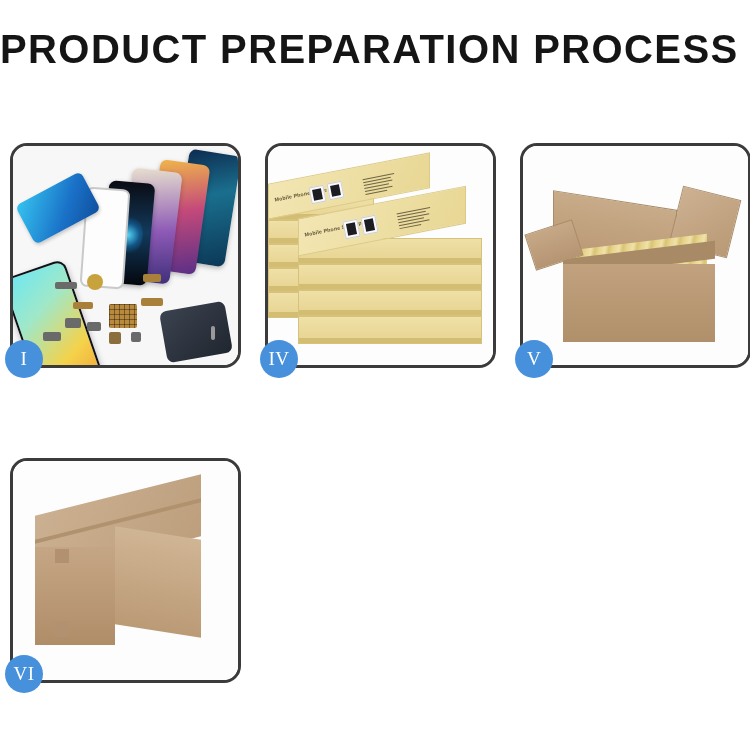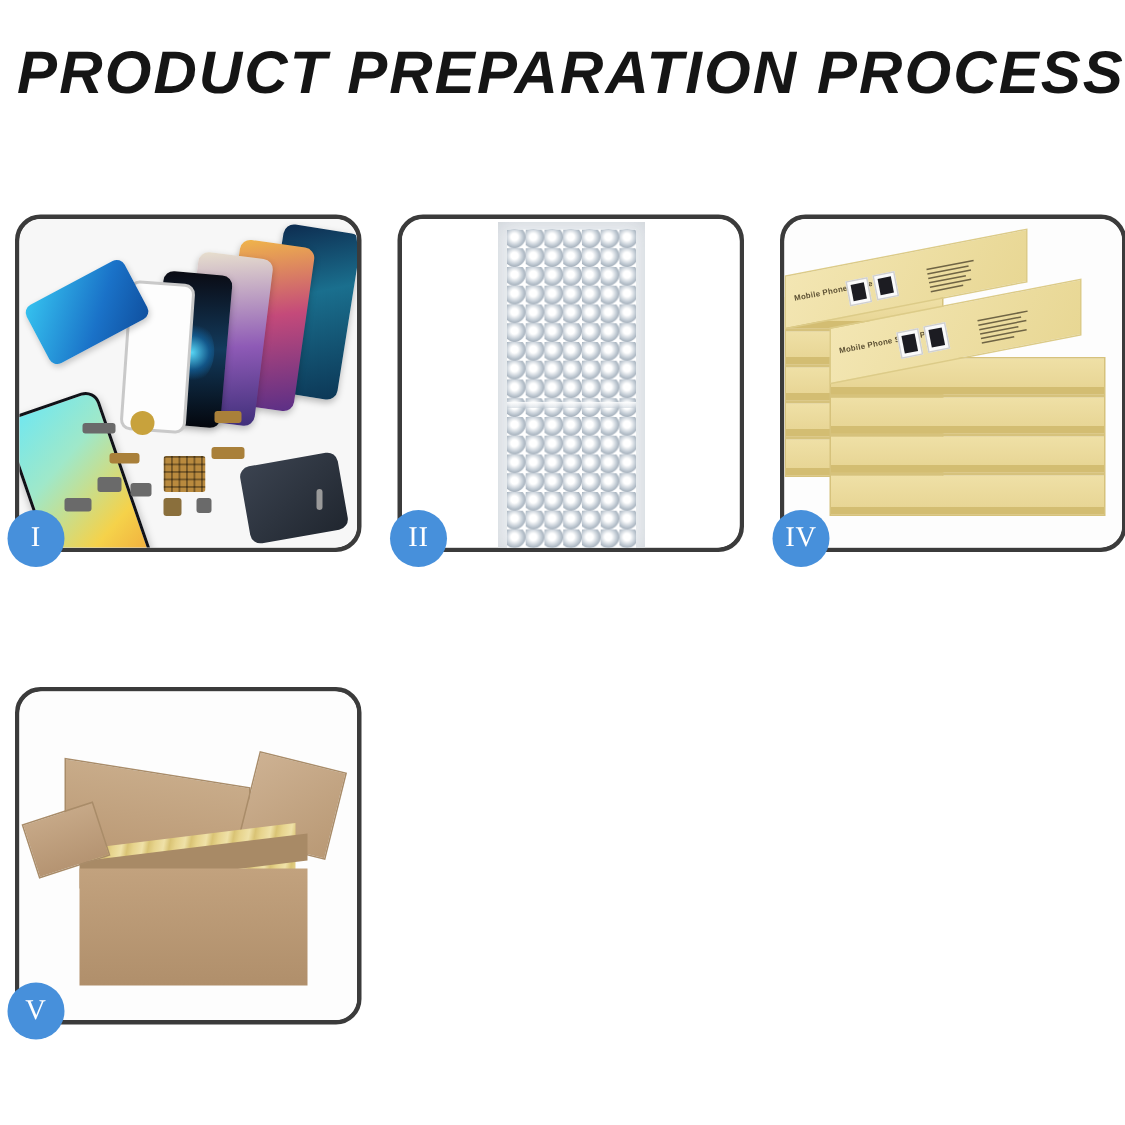--- a/index.html
+++ b/index.html
@@ -5,21 +5,21 @@
   html,body{margin:0;padding:0;}
   body{
     width:750px;height:750px;
     background:#ffffff;
     font-family:"Liberation Sans", sans-serif;
     overflow:hidden;
   }
   .page{position:relative;width:750px;height:750px;}
 
   
-  .header{padding-top:28px;text-align:right;font-style:italic;}
+  .header{padding-top:28px;text-align:left;}
   .title{
     font-size:40px;font-weight:700;color:#151515;
     letter-spacing:1.4px;line-height:1.05;
     font-family:"Liberation Sans", sans-serif;
   }
   .subtitle{
     margin-top:9px;font-size:15.5px;color:#202020;
     letter-spacing:.1px;
   }
 
@@ -268,31 +268,20 @@
           <div class="part" style="left:74px;top:176px;width:14px;height:9px;"></div>
           <div class="part" style="left:96px;top:186px;width:12px;height:12px;background:#8a6f3c;"></div>
           <div class="part" style="left:118px;top:186px;width:10px;height:10px;"></div>
           <div class="part" style="left:30px;top:186px;width:18px;height:9px;"></div>
           <div class="part" style="left:198px;top:180px;width:4px;height:14px;background:#9a9a9a;"></div>
         </div>
       </div>
       <div class="badge">I</div>
     </div>
 
-    <div class="card">
-      <div class="card-inner">
-        <div class="scene2">
-          <div class="bubblepack">
-            <div class="bubbles"></div>
-            <div class="bubbleseam"></div>
-          </div>
-        </div>
-      </div>
-      <div class="badge">II</div>
-    </div>
 
 
     <div class="card">
       <div class="card-inner">
         <div class="scene4">
           <div class="stackwrap">
             <div class="sbox" style="left:0px;top:44px;width:104px;height:20px;">
                 <span class="edge"></span>
               </div>
             <div class="sbox" style="left:0px;top:66px;width:104px;height:22px;">
@@ -367,15 +356,28 @@
           <div class="c5flapR"></div>
           <div class="c5fill"></div>
           <div class="c5rim"></div>
           <div class="c5front"></div>
           <div class="c5flapL"></div>
         </div>
       </div>
       <div class="badge">V</div>
     </div>
 
+    <div class="card">
+      <div class="card-inner">
+        <div class="scene6">
+          <div class="c6top"></div>
+          <div class="c6seam"></div>
+          <div class="c6right"></div>
+          <div class="c6front"></div>
+          <div class="c6tape1"></div>
+          <div class="c6tape2"></div>
+        </div>
+      </div>
+      <div class="badge">VI</div>
+    </div>
 
   </div>
 </div>
 
 </body></html>

